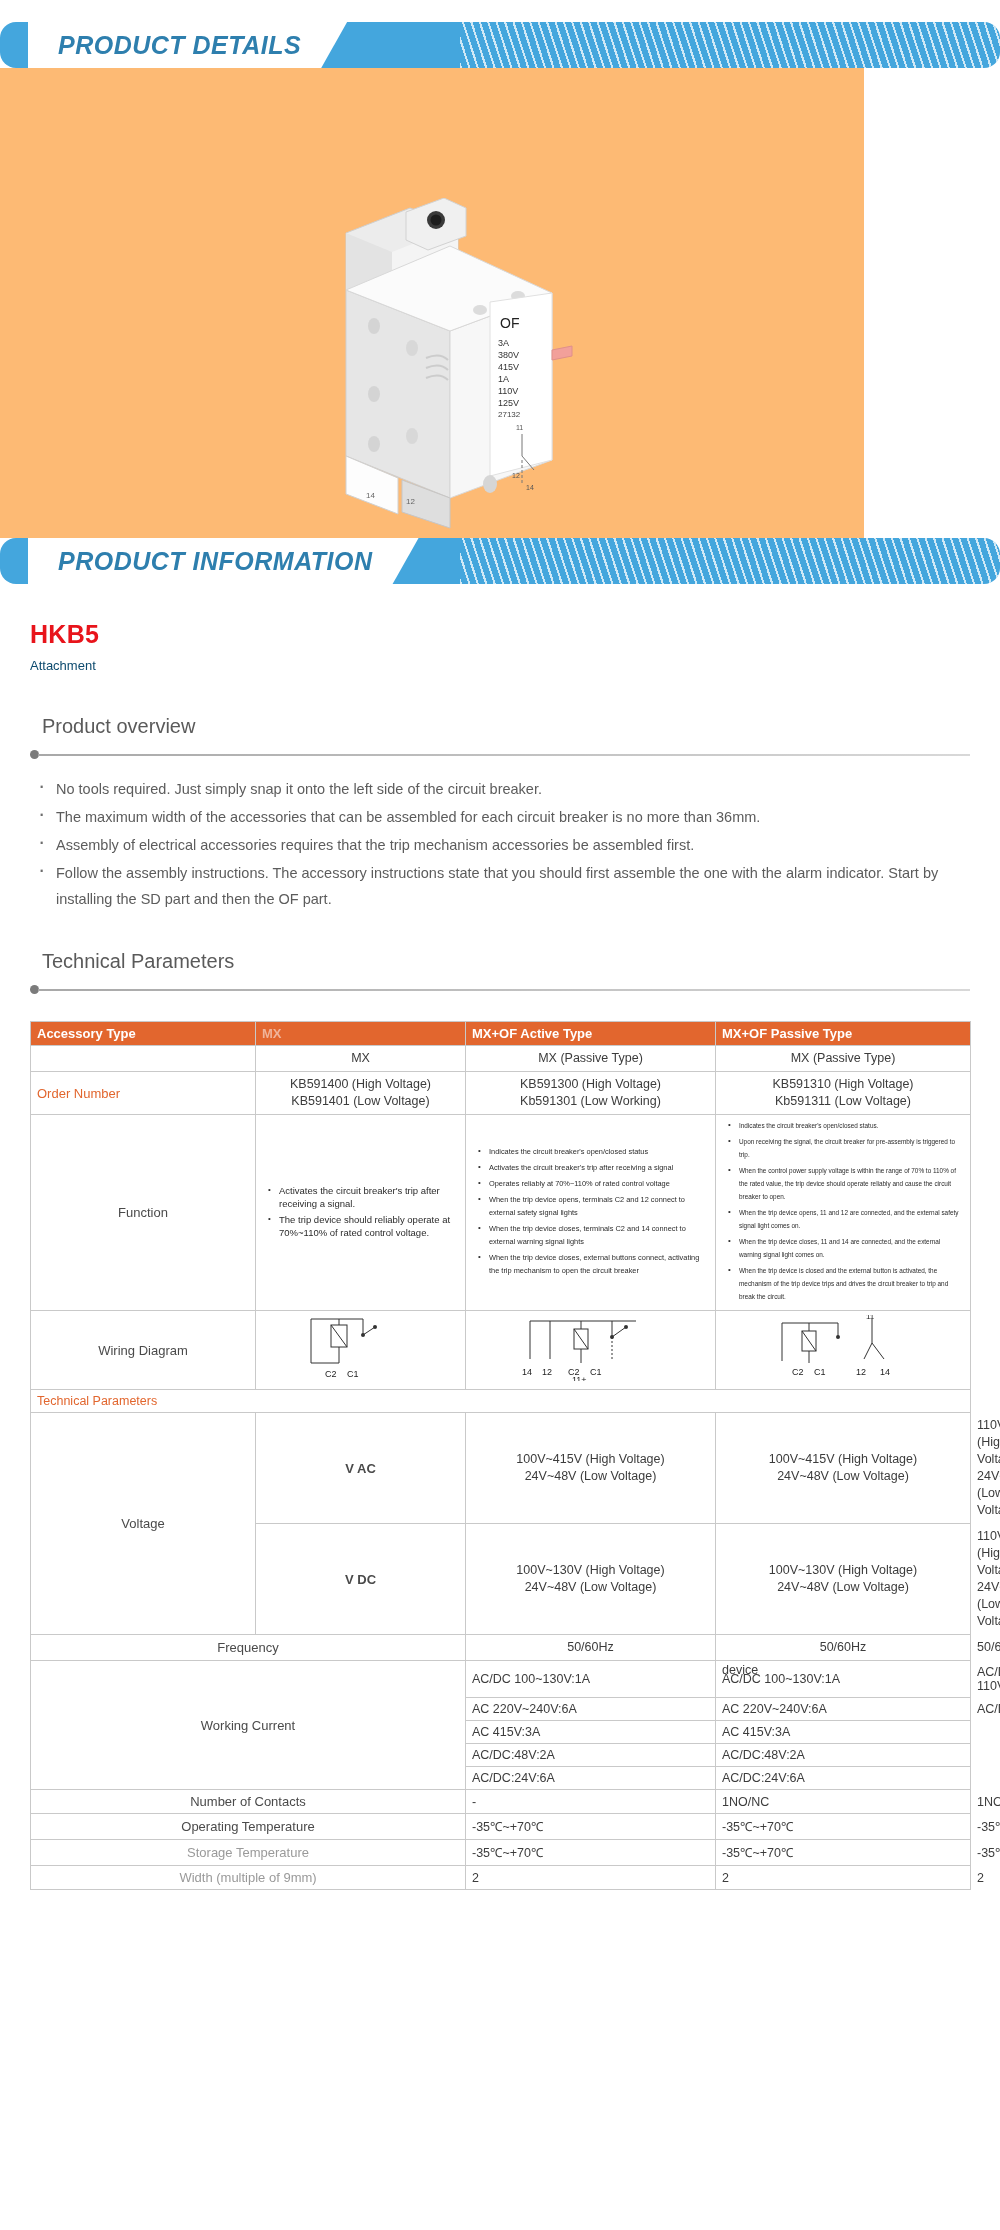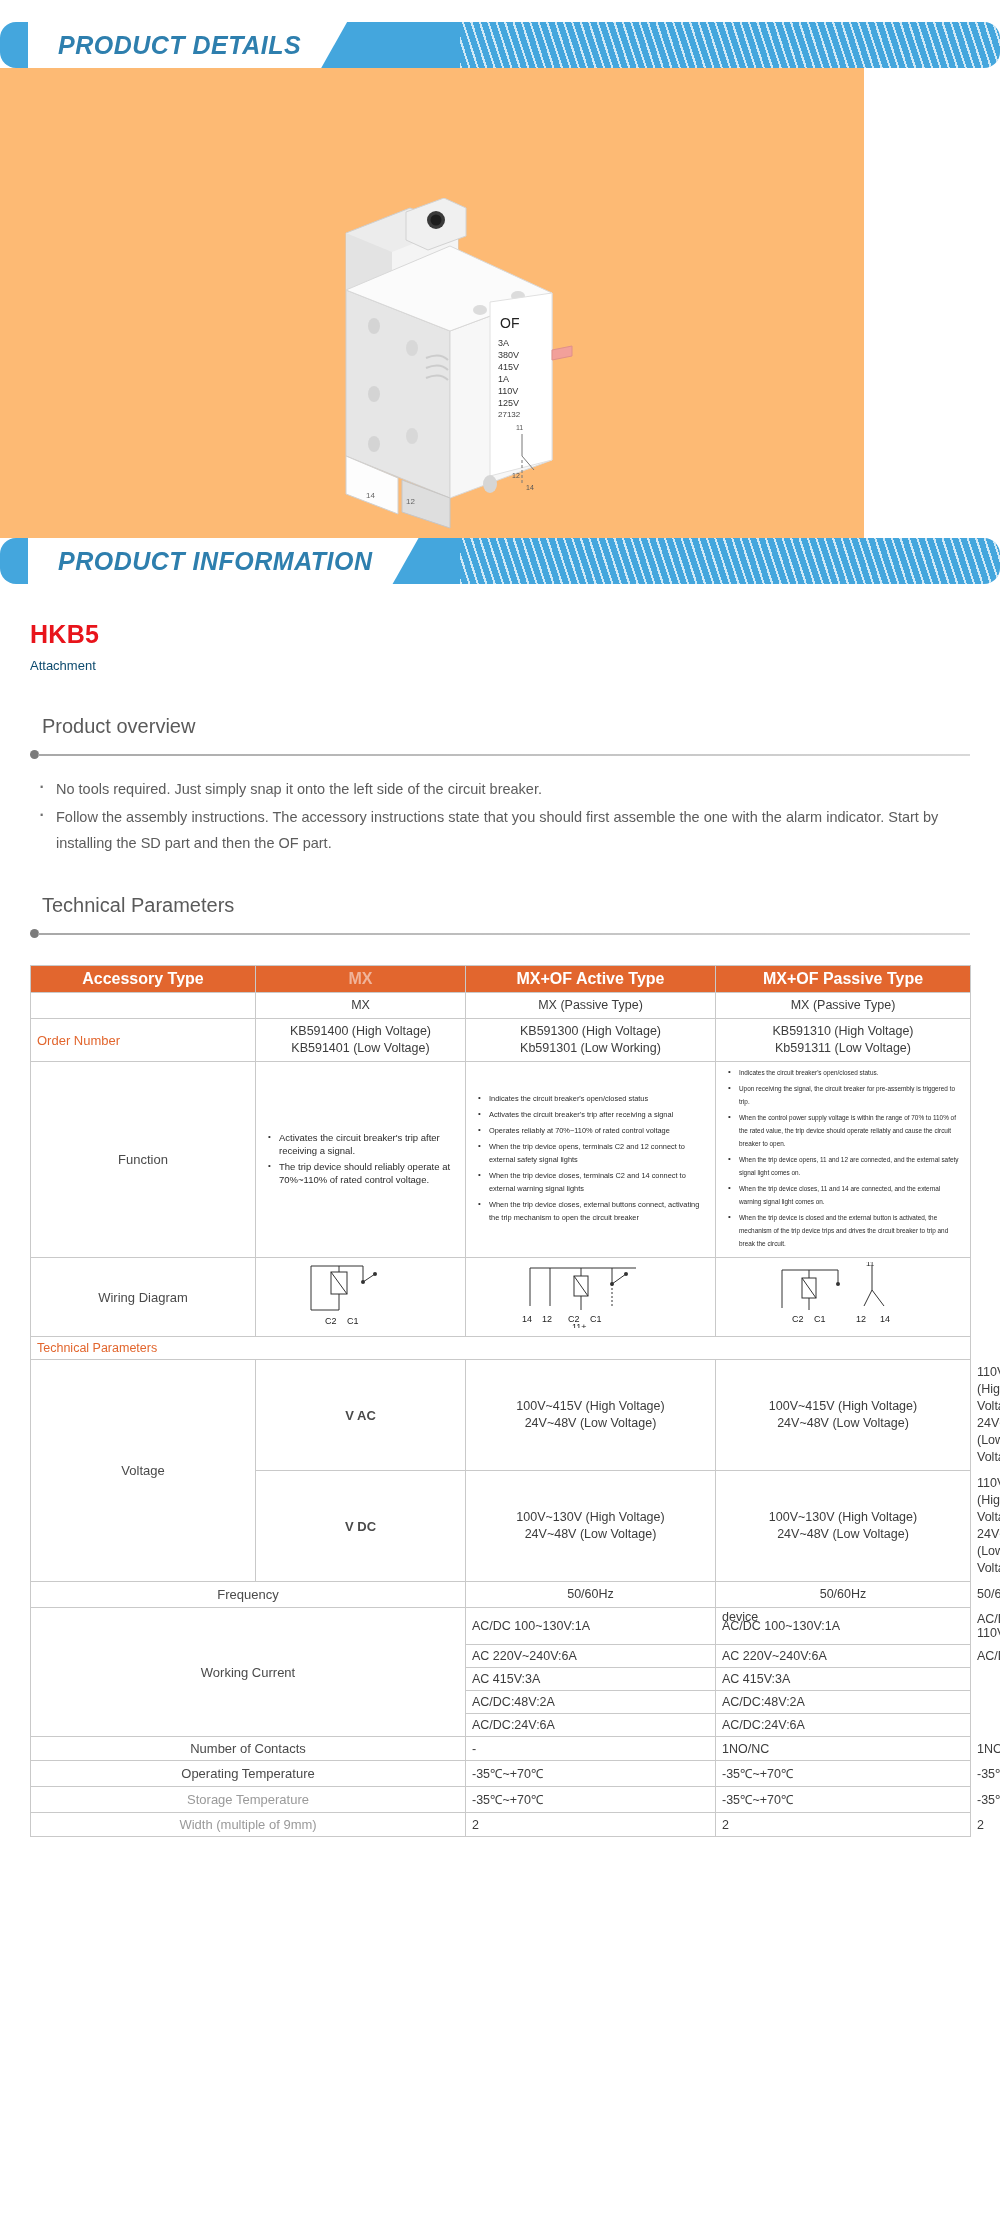--- a/index.html
+++ b/index.html
@@ -59,21 +59,21 @@
      position:relative; padding-left:26px; margin:0 0 2px 0;
      font-size:14.5px; line-height:26px; color:#5c5c5c;
   }
   ul.overview li:before {
      content:"·"; position:absolute; left:8px; top:-3px; font-size:22px; color:#6d6d6d;
   }
 
   
   table.spec { border-collapse:collapse; width:940px; margin:24px 0 0 0; table-layout:fixed; }
   table.spec td, table.spec th { border:1px solid #c9c9c9; padding:4px 6px; vertical-align:middle; }
-  .th-orange { background:#e2662e; color:#ffffff; text-align:center; font-size:16px; font-weight:bold; padding:6px 4px; border:1px solid #e2662e;}
+  .th-orange { background:#e2662e; color:#ffffff; text-align:left; font-size:13px; font-weight:bold; padding:6px 4px; border:1px solid #e2662e;}
   .th-orange.dim { color:#f0b49a; }
   .c-label { text-align:center; font-size:13px; color:#4a4a4a; }
   .c-val { text-align:center; font-size:12.5px; color:#3c3c3c; line-height:17px;}
   .c-left { text-align:left; font-size:12.5px; color:#3c3c3c; padding-left:8px;}
   .order-label { color:#e2662e; font-size:13px; }
   .tp-label { color:#e2662e; text-align:left; font-size:12.5px; padding-left:8px; }
   .muted { color:#9a9a9a; }
 
   ul.fn { list-style:none; margin:0; padding:0 4px; }
   ul.fn li { position:relative; padding-left:13px; margin-bottom:3px; line-height:13px; }
@@ -163,20 +163,22 @@
   <div class="prod-sub">Attachment</div>
 
   <div class="sec-head">Product overview</div>
   <div class="rule">
     <div class="dot"></div>
     <div class="line"></div>
   </div>
 
   <ul class="overview">
     <li>No tools required. Just simply snap it onto the left side of the circuit breaker.</li>
+    <li>The maximum width of the accessories that can be assembled for each circuit breaker is no more than 36mm.</li>
+    <li>Assembly of electrical accessories requires that the trip mechanism accessories be assembled first.</li>
     <li>Follow the assembly instructions. The accessory instructions state that you should first assemble the one with the alarm indicator. Start by installing the SD part and then the OF part.</li>
   </ul>
 
   <div class="sec-head" style="margin-top:38px;">Technical Parameters</div>
   <div class="rule">
     <div class="dot"></div>
     <div class="line"></div>
   </div>
 
   <table class="spec">

